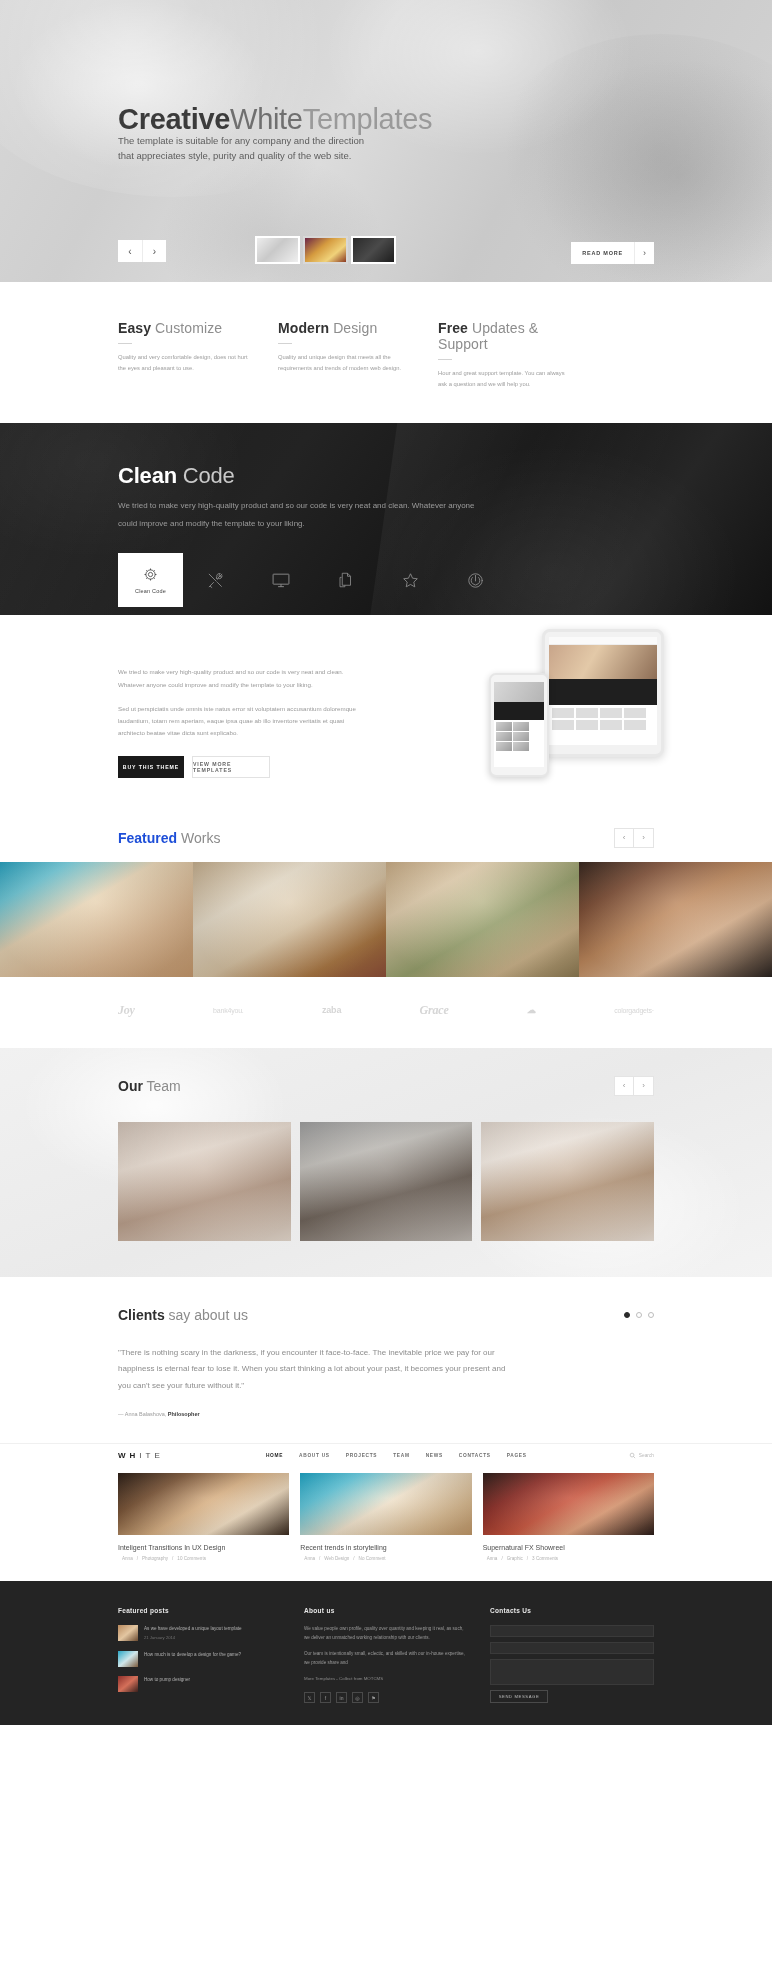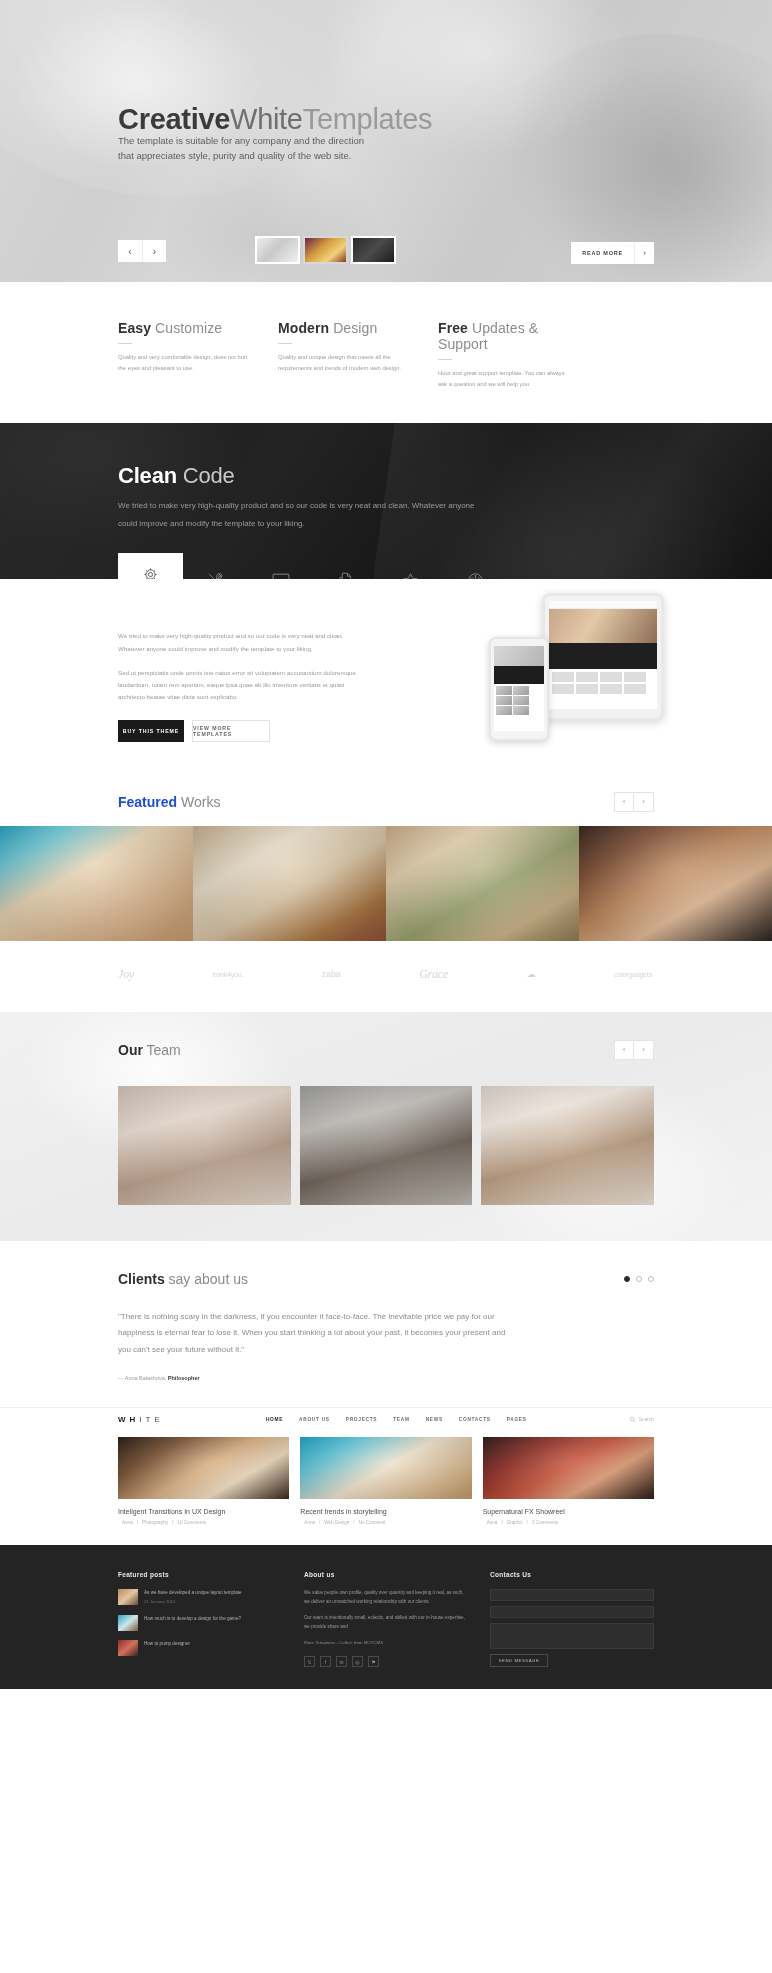--- a/index.html
+++ b/index.html
@@ -63,21 +63,21 @@
   
   .features { background:#fff; padding:38px 118px 34px; display:flex; gap:0; }
   .feat { width:160px; padding-right:28px; }
   .feat h4 { font-size:14px; font-weight:400; color:#8d8d8d; letter-spacing:.1px;}
   .feat h4 b { color:#333; font-weight:700; }
   .feat .rule { width:14px; height:1px; background:#d3d3d3; margin:7px 0 8px; }
   .feat p { font-size:5.8px; line-height:1.85; color:#9d9d9d; }
 
   
   .dark {
-    position:relative; height:156px; overflow:hidden;
+    position:relative; height:192px; overflow:hidden;
     background:
       linear-gradient(115deg, rgba(255,255,255,.05) 0%, rgba(255,255,255,0) 30%),
       radial-gradient(ellipse 220px 140px at 12% 20%, rgba(255,255,255,.045), rgba(0,0,0,0) 70%),
       radial-gradient(ellipse 260px 180px at 72% 78%, rgba(255,255,255,.05), rgba(0,0,0,0) 72%),
       linear-gradient(125deg,#1c1c1c 0%,#232323 35%,#161616 60%,#262626 80%,#121212 100%);
   }
   .dark:before{
     content:"";position:absolute;right:-10%;top:-30%;width:60%;height:160%;
     background:linear-gradient(105deg, rgba(255,255,255,.055), rgba(255,255,255,0) 55%);
     transform:rotate(8deg);
@@ -142,21 +142,21 @@
   .works { display:flex; height:115px; }
   .work { flex:1; position:relative; overflow:hidden; }
   .w1 { background:linear-gradient(150deg,#2ba6c4 0%,#6fc9d8 18%,#e8d4b4 40%,#d8b38c 70%,#c79a6e 100%); }
   .w2 { background:linear-gradient(150deg,#c9b291 0%,#e7dcc8 30%,#d9c4a4 55%,#a8743f 80%,#8e4f3a 100%); }
   .w3 { background:linear-gradient(150deg,#cdb089 0%,#e3cfae 25%,#9aa36f 55%,#c9b086 78%,#8d7a52 100%); }
   .w4 { background:linear-gradient(150deg,#3a2a22 0%,#7c4c33 22%,#c08a5e 45%,#e0b894 65%,#2a2320 100%); }
   .work:after{ content:""; position:absolute; inset:0; background:radial-gradient(ellipse at 50% 35%, rgba(255,255,255,.18), rgba(0,0,0,.12) 80%); }
 
   
   .logos { background:#fff; padding:26px 118px 30px; display:flex; align-items:center; justify-content:space-between; }
-  .logo { font-size:9px; color:#cfcfcf; font-weight:400; letter-spacing:-.2px; opacity:.85;}
+  .logo { font-size:9px; color:#cfcfcf; font-weight:700; letter-spacing:-.2px; opacity:.85;}
   .logo.script { font-family:"Liberation Serif", serif; font-style:italic; font-size:12px; }
   .logo.small { font-size:7px; font-weight:400; }
 
   
   .team {
     position:relative;
     background:
       radial-gradient(ellipse 190px 120px at 20% 25%, rgba(255,255,255,.85), rgba(255,255,255,0) 70%),
       radial-gradient(ellipse 200px 130px at 78% 70%, rgba(255,255,255,.7), rgba(255,255,255,0) 72%),
       linear-gradient(160deg,#f1f1f1,#eaeaea 50%,#f3f3f3);

